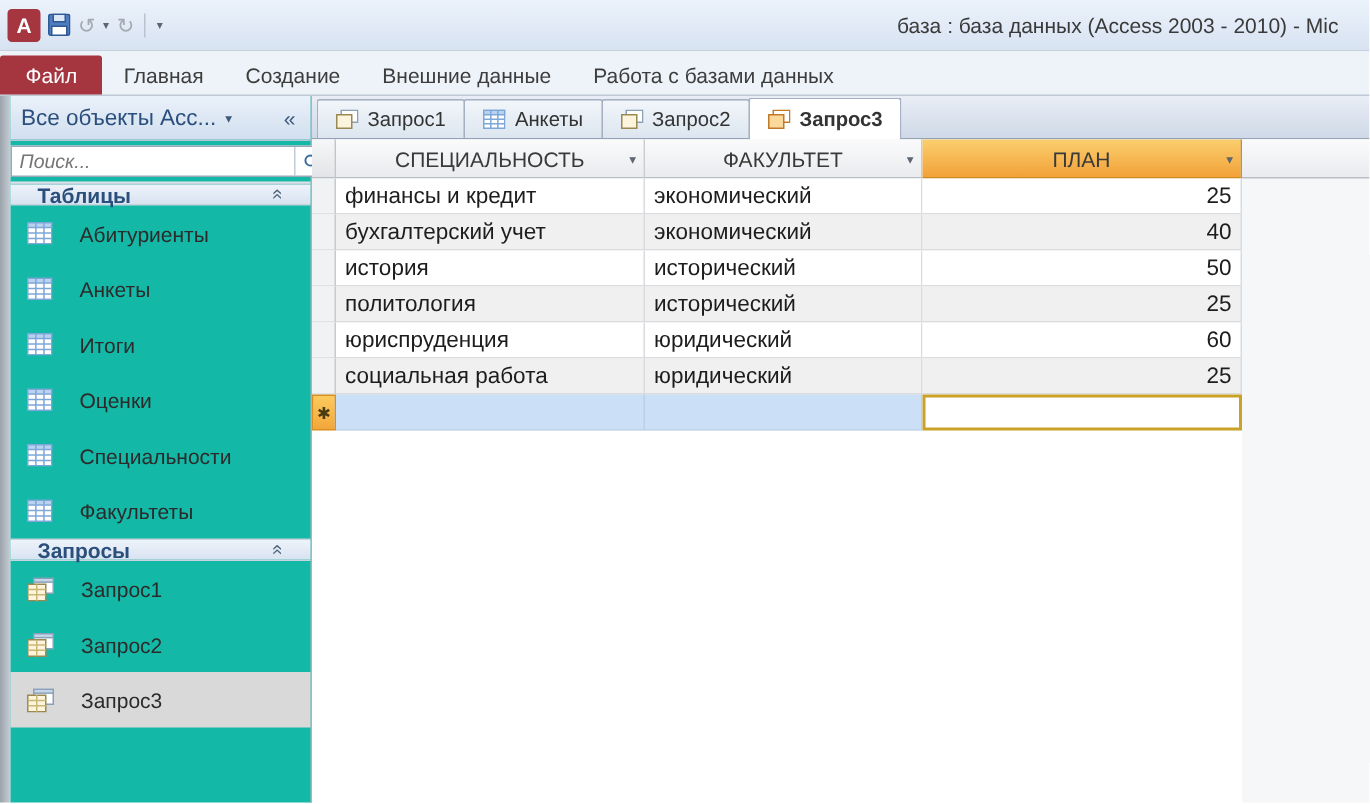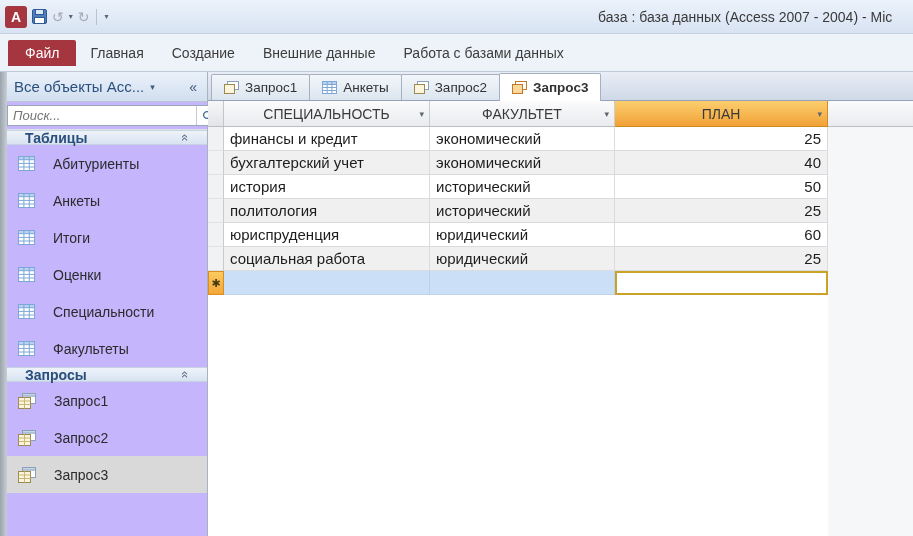--- a/index.html
+++ b/index.html
@@ -12,32 +12,32 @@
   .qat { display: flex; align-items: center; gap: 5px; padding-left: 5px; }
   .app-icon { width: 22px; height: 22px; background: #a5353f; color: #fff; font-weight: bold;
               font-size: 14px; display: flex; align-items: center; justify-content: center; border-radius: 3px; }
   .qat-glyph { font-size: 14px; color: #a6abb2; line-height: 1; }
   .qat-caret { font-size: 8px; color: #5c6573; }
   .qat-sep { width: 1px; height: 16px; background: #b9c2cf; margin: 0 2px; }
   .title-text { position: absolute; left: 598px; top: 0; height: 100%; display: flex; align-items: center;
                 font-size: 14px; color: #3a3a3a; white-space: nowrap; overflow: hidden; width: 315px; }
 
   
-  .ribbon-tabs { height: 38px; background: #eef3f9; border-bottom: 1px solid #bfc9d6;
-                 display: flex; align-items: center; padding-left: 8px; }
+  .ribbon-tabs { height: 30px; background: #eef3f9; border-bottom: 1px solid #bfc9d6;
+                 display: flex; align-items: flex-end; }
   .file-tab { background: #a5353f; color: #fff; font-size: 14px; height: 26px; padding: 0 17px;
               display: flex; align-items: center; border-radius: 2px 2px 0 0; }
   .rtab { font-size: 14px; color: #3d3d3d; padding: 0 14px; height: 26px; display: flex; align-items: center; }
 
   
   .workspace { height: 471px; display: flex; }
   .left-band { width: 7px; background: linear-gradient(90deg,#9ba3ac,#c9ced5); }
 
   
-  .sidebar { width: 201px; background: #c4b5fd; border-right: 1px solid #a8b3c0;
+  .sidebar { width: 201px; background: #14b8a6; border-right: 1px solid #a8b3c0;
              display: flex; flex-direction: column; }
   .nav-header { height: 30px; background: linear-gradient(#eaf1fa,#d2dfef); border-bottom: 1px solid #b9c6d6;
                 display: flex; align-items: center; padding: 0 7px; color: #2a4f7c; font-size: 15px; }
   .nav-caret { font-size: 9px; color: #3f5a7d; margin-left: 6px; }
   .flex-sp { flex: 1; }
   .nav-collapse { color: #3f5a7d; font-size: 14px; padding: 0 3px; }
   .search-row { padding: 3px 0; border-bottom: 1px solid #dde3ea; display: flex; height: 28px; }
   .search-box { flex: 1; display: flex; border: 1px solid #9aa7b8; background: #fff; }
   .search-box input { border: 0; flex: 1; font-style: italic; color: #666; font-size: 13px;
                       padding: 0 5px; outline: none; background: transparent; font-family: inherit; }
@@ -103,21 +103,21 @@
       <rect x="0.5" y="0.5" width="14" height="14" rx="1.5" fill="#4f7dbe" stroke="#2d5a94"></rect>
       <rect x="3.5" y="0.5" width="8" height="5" fill="#dce7f5" stroke="#2d5a94"></rect>
       <rect x="2.5" y="8.5" width="10" height="6" fill="#ffffff" stroke="#2d5a94"></rect>
     </svg>
     <span class="qat-glyph">↺</span>
     <span class="qat-caret">▾</span>
     <span class="qat-glyph">↻</span>
     <span class="qat-sep"></span>
     <span class="qat-caret">▾</span>
   </div>
-  <div class="title-text">база : база данных (Access 2007 - 2004)  -  Mic</div>
+  <div class="title-text">база : база данных (Access 2003 - 2010)  -  Mic</div>
 </div>
 
 <div class="ribbon-tabs">
   <div class="file-tab">Файл</div>
   <div class="rtab">Главная</div>
   <div class="rtab">Создание</div>
   <div class="rtab">Внешние данные</div>
   <div class="rtab">Работа с базами данных</div>
 </div>
 

